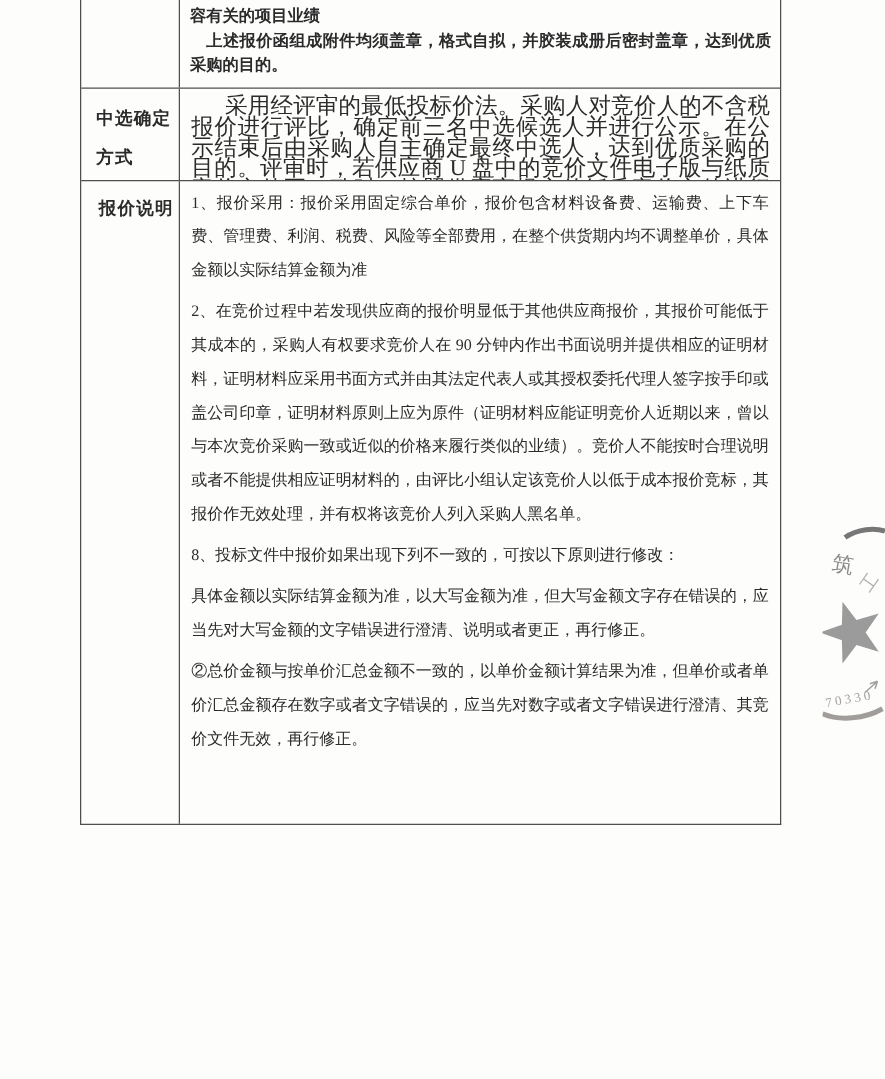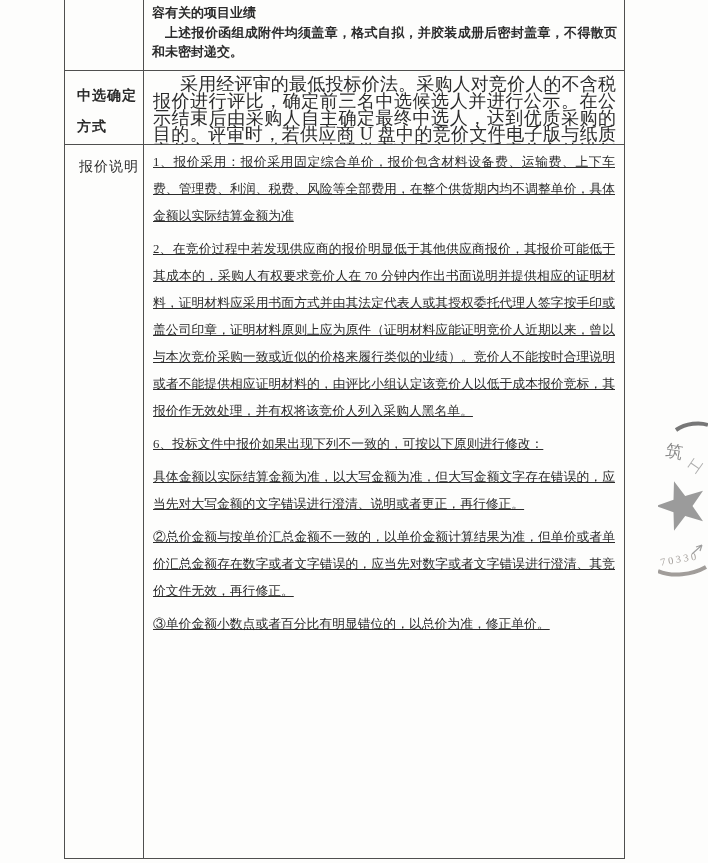--- a/index.html
+++ b/index.html
@@ -13,21 +13,21 @@
     position: relative;
     width: 708px;
     height: 863px;
     background: #fdfdfc;
   }
   .doc-table {
     position: absolute;
     left: 64px;
     top: 0;
     width: 561px;
-    height: 859px;
+    height: 660px;
     border-left: 1px solid #4f4f4f;
     border-right: 1px solid #4f4f4f;
     border-bottom: 1px solid #4f4f4f;
     display: flex;
     flex-direction: column;
   }
   .row { display: flex; }
   .row-1 { height: 71px; border-bottom: 1px solid #4f4f4f; }
   .row-2 { height: 74px; border-bottom: 1px solid #4f4f4f; }
   .row-3 { flex: 1; }
@@ -64,31 +64,31 @@
     padding: 5px 8px 0 9px;
     font-size: 18px;
     line-height: 16.8px;
     text-align: justify;
   }
   .row-2 .content-cell p { text-indent: 1.5em; }
 
   
   .row-3 .label-cell {
     padding: 13px 0 2px 14px;
-    font-weight: normal;
+    font-weight: bold;
     font-size: 14px;
     letter-spacing: 1px;
   }
   .row-3 .content-cell {
     padding: 4px 9px 0 9px;
     font-size: 12.8px;
     line-height: 27px;
     text-align: justify;
   }
-  .row-3 .content-cell p { margin-bottom: 6px; text-decoration: underline; }
+  .row-3 .content-cell p { margin-bottom: 6px; }
 
   
   .stamp {
     position: absolute;
     left: 658px;
     top: 420px;
     width: 50px;
     height: 162px;
     pointer-events: none;
   }
@@ -99,44 +99,43 @@
 <body>
 
 <div class="page">
 
   <div class="doc-table">
 
     <div class="row row-1">
       <div class="cell label-cell"></div>
       <div class="cell content-cell">
         <p>容有关的项目业绩</p>
-        <p class="indent-1">上述报价函组成附件均须盖章，格式自拟，并胶装成册后密封盖章，不得散页和未密封递交。</p>
+        <p class="indent-1">上述报价函组成附件均须盖章，格式自拟，并胶装成册后密封盖章，达到优质采购的目的。</p>
       </div>
     </div>
 
     <div class="row row-2">
       <div class="cell label-cell">
         <span class="label-text">中选确定方式</span>
       </div>
       <div class="cell content-cell">
         <p>采用经评审的最低投标价法。采购人对竞价人的不含税报价进行评比，确定前三名中选候选人并进行公示。在公示结束后由采购人自主确定最终中选人，达到优质采购的目的。评审时，若供应商 U 盘中的竞价文件电子版与纸质竞价文件不一致时，按照供应商提交的纸质竞价文件进行评比。</p>
       </div>
     </div>
 
     <div class="row row-3">
       <div class="cell label-cell">
         <span class="label-text">报价说明</span>
       </div>
       <div class="cell content-cell">
         <p>1、报价采用：报价采用固定综合单价，报价包含材料设备费、运输费、上下车费、管理费、利润、税费、风险等全部费用，在整个供货期内均不调整单价，具体金额以实际结算金额为准</p>
-        <p>2、在竞价过程中若发现供应商的报价明显低于其他供应商报价，其报价可能低于其成本的，采购人有权要求竞价人在 70 分钟内作出书面说明并提供相应的证明材料，证明材料应采用书面方式并由其法定代表人或其授权委托代理人签字按手印或盖公司印章，证明材料原则上应为原件（证明材料应能证明竞价人近期以来，曾以与本次竞价采购一致或近似的价格来履行类似的业绩）。竞价人不能按时合理说明或者不能提供相应证明材料的，由评比小组认定该竞价人以低于成本报价竞标，其报价作无效处理，并有权将该竞价人列入采购人黑名单。</p>
-        <p>6、投标文件中报价如果出现下列不一致的，可按以下原则进行修改：</p>
+        <p>2、在竞价过程中若发现供应商的报价明显低于其他供应商报价，其报价可能低于其成本的，采购人有权要求竞价人在 90 分钟内作出书面说明并提供相应的证明材料，证明材料应采用书面方式并由其法定代表人或其授权委托代理人签字按手印或盖公司印章，证明材料原则上应为原件（证明材料应能证明竞价人近期以来，曾以与本次竞价采购一致或近似的价格来履行类似的业绩）。竞价人不能按时合理说明或者不能提供相应证明材料的，由评比小组认定该竞价人以低于成本报价竞标，其报价作无效处理，并有权将该竞价人列入采购人黑名单。</p>
+        <p>8、投标文件中报价如果出现下列不一致的，可按以下原则进行修改：</p>
         <p>具体金额以实际结算金额为准，以大写金额为准，但大写金额文字存在错误的，应当先对大写金额的文字错误进行澄清、说明或者更正，再行修正。</p>
         <p>②总价金额与按单价汇总金额不一致的，以单价金额计算结果为准，但单价或者单价汇总金额存在数字或者文字错误的，应当先对数字或者文字错误进行澄清、其竞价文件无效，再行修正。</p>
-        <p>③单价金额小数点或者百分比有明显错位的，以总价为准，修正单价。</p>
       </div>
     </div>
 
   </div>
 
   <div class="stamp">
     <svg viewBox="0 0 50 162">
       <path d="M18 10 C28 3, 42 2, 50 5" stroke="#686868" stroke-width="4" fill="none" opacity="0.9"></path>
       <text x="8" y="37" font-size="17" fill="#8a8a8a" transform="rotate(10 16 30)">筑</text>
       <text x="30" y="52" font-size="14" fill="#9a9a9a" opacity="0.8" transform="rotate(-55 36 46)">工</text>

